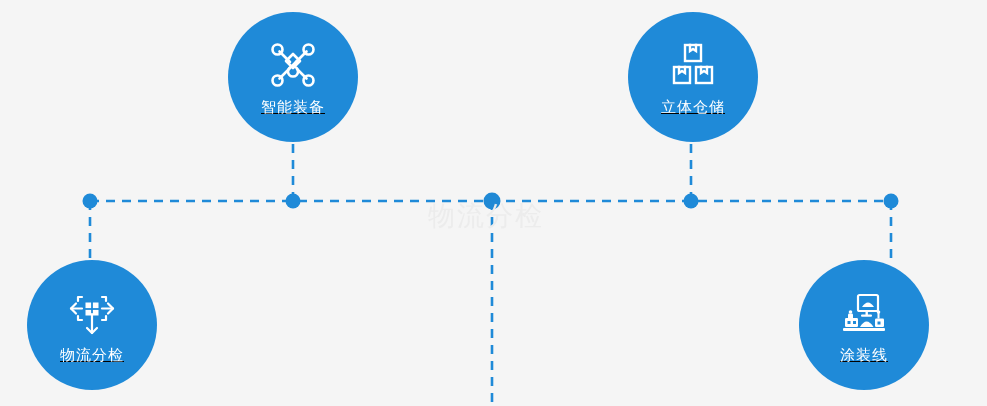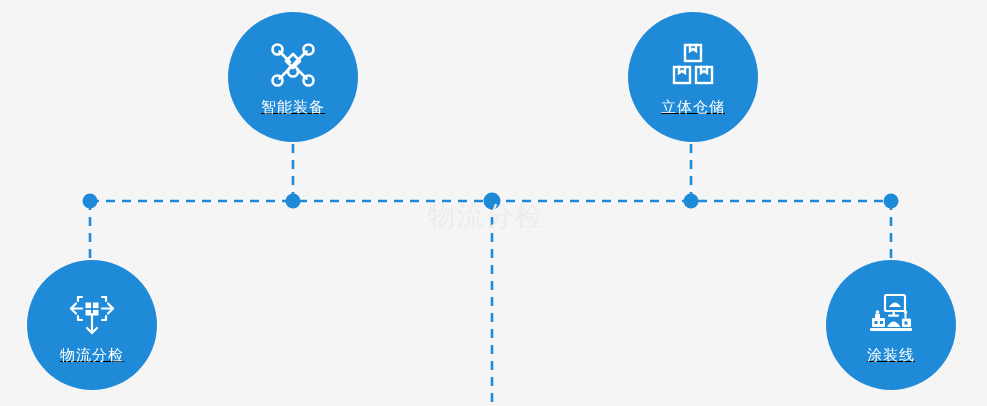--- a/index.html
+++ b/index.html
@@ -66,21 +66,21 @@
     font-size: 15px;
     letter-spacing: 1px;
     line-height: 1;
     white-space: nowrap;
   }
   
   .n-smart   { left: 228px; top: 12px; }
   .n-ware    { left: 628px; top: 12px; }
   .n-sort    { left: 27px;  top: 260px; }
   .n-prod    { left: 427px; top: 260px; }
-  .n-paint   { left: 826px; top: 260px; text-align: center; }
+  .n-paint   { left: 799px; top: 260px; text-align: center; }
 </style>
 </head>
 <body>
 
 <div id="stage">
 
   <svg id="wires" viewBox="0 0 987 406" xmlns="http://www.w3.org/2000/svg">
 
     <line x1="90" y1="201" x2="891" y2="201" stroke="#1f8ad8" stroke-width="2.6" stroke-dasharray="9 7"></line>
 

